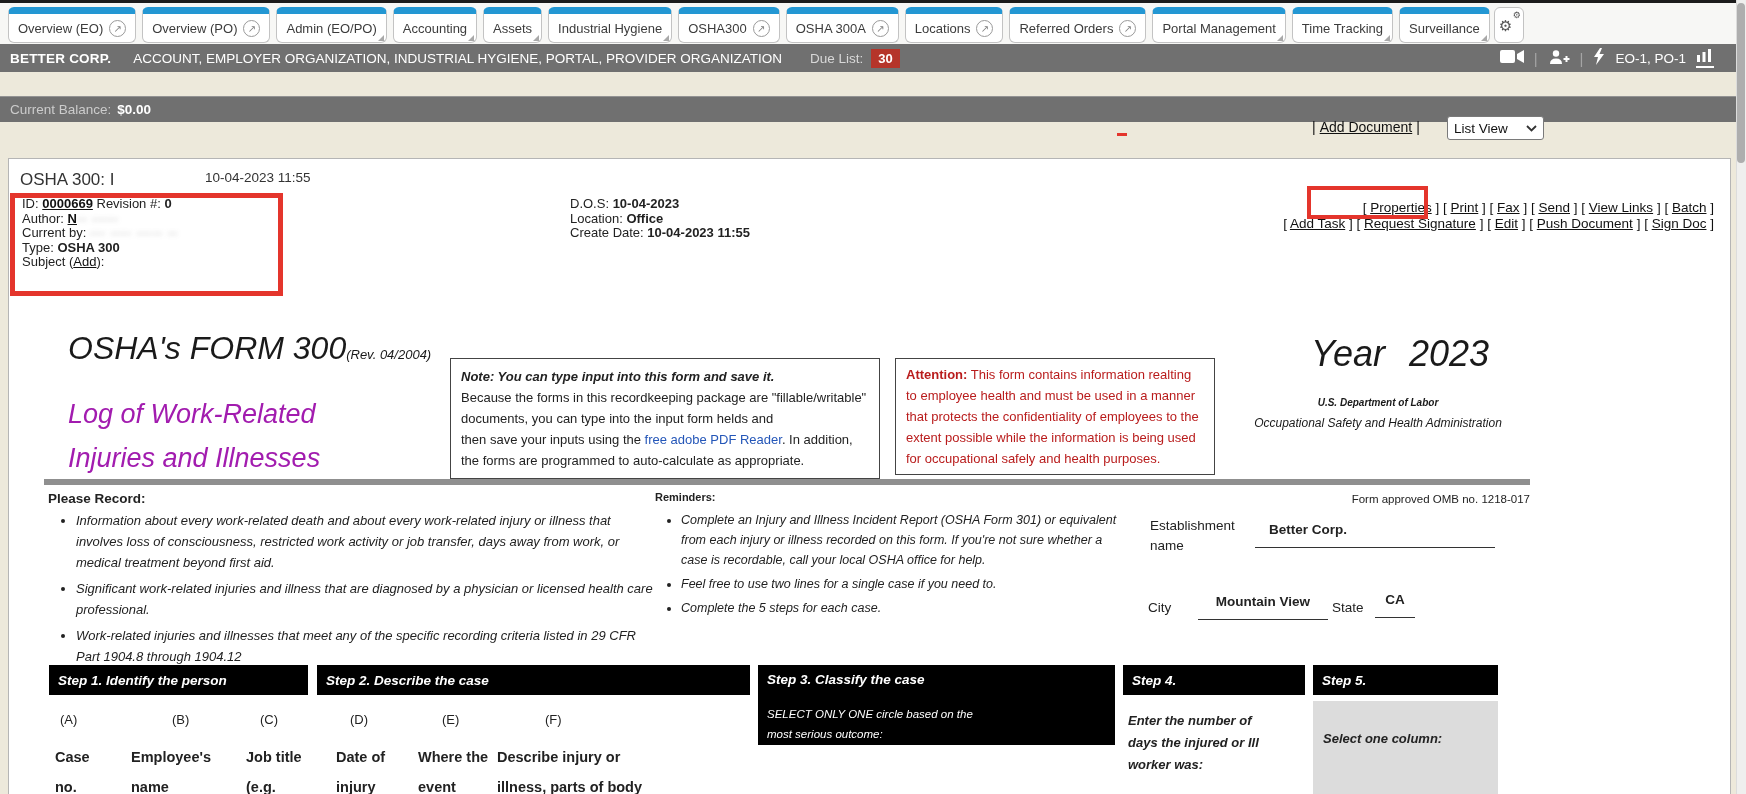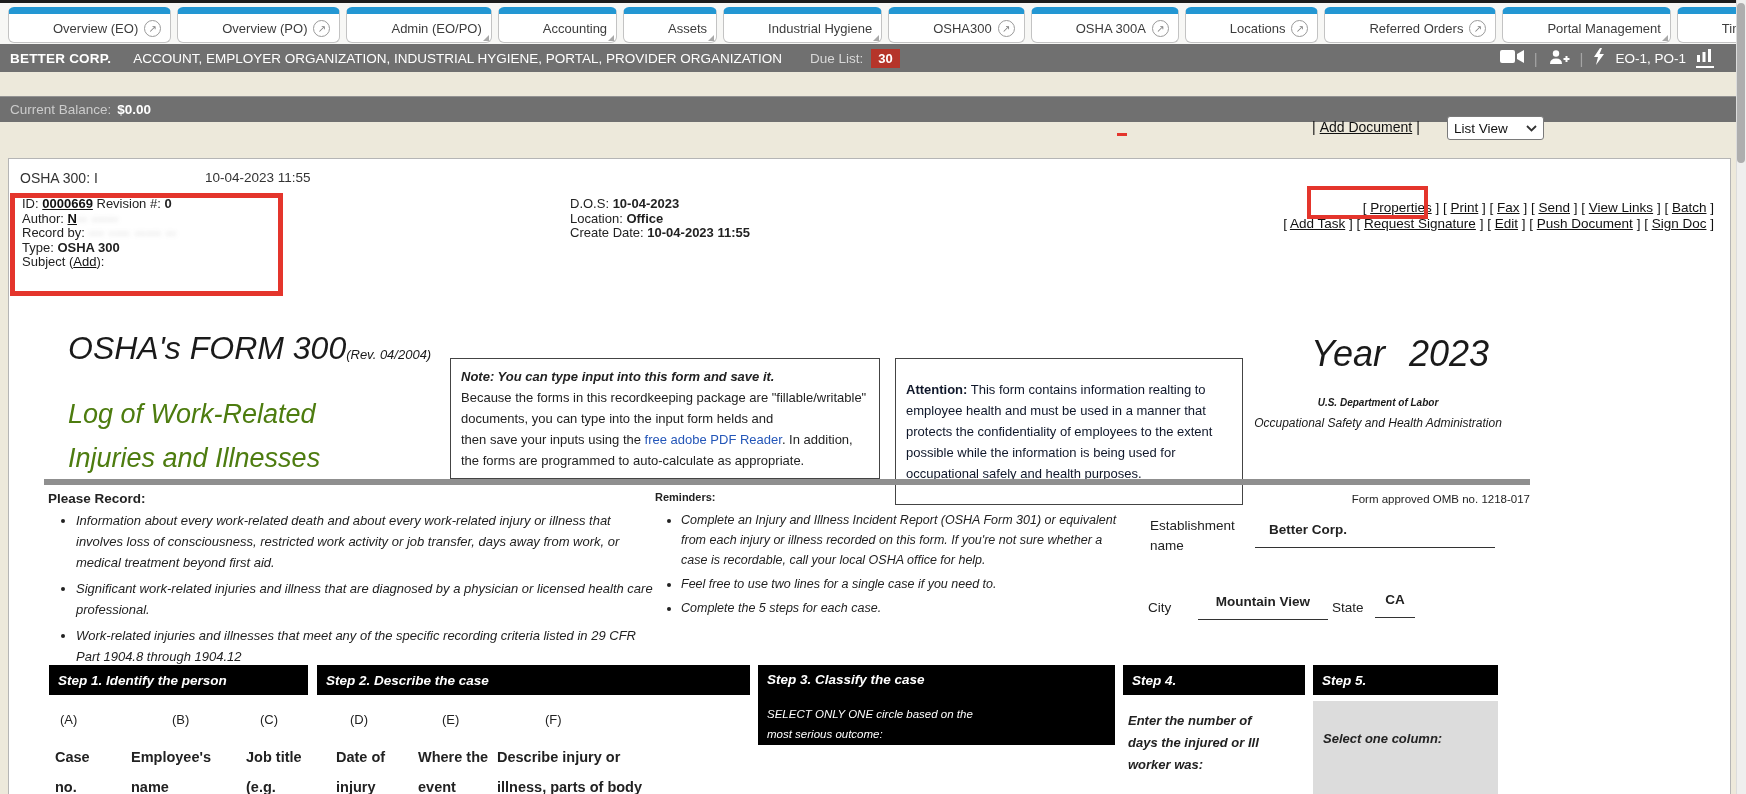--- a/index.html
+++ b/index.html
@@ -6,21 +6,21 @@
   html,body { width:1746px; height:794px; overflow:hidden; }
   body { font-family:"Liberation Sans", sans-serif; background:#EDE9DB; position:relative; font-size:13px; color:#222; }
 
   
   .topline { position:absolute; left:0; top:0; width:1746px; height:3px; background:#1c1c1c; }
 
   
   .tabbar { position:absolute; left:0; top:3px; width:1746px; height:41px; background:#f7f7f5; display:flex; align-items:flex-start; }
   .tabs { display:flex; gap:6px; padding:4px 0 0 8px; align-items:flex-start; }
   .tab { position:relative; background:#fff; border:1px solid #c3c3c3; border-top:7px solid #2397d3; border-radius:6px; height:36px; display:flex; align-items:center; gap:6px; padding:0 9px; cursor:pointer; white-space:nowrap; }
-  .tab-label { font-size:13px; color:#3c3c3c;margin-left:35px; }
+  .tab-label { font-size:13px; color:#3c3c3c; }
   .ext { width:17px; height:17px; border:1px solid #9a9a9a; border-radius:50%; color:#7f7f7f; font-size:10px; line-height:15px; text-align:center; display:inline-block; }
   .fold { position:absolute; right:2px; bottom:1px; width:0; height:0; border-left:6px solid transparent; border-bottom:6px solid #a9a9a9; }
   .gearbtn { margin:4px 0 0 4px; background:#fff; border:1px solid #c3c3c3; border-radius:6px; height:36px; width:30px; position:relative; color:#555; cursor:pointer; }
   .gear-main { position:absolute; left:4px; top:9px; font-size:15px; }
   .gear-small { position:absolute; right:2px; top:2px; font-size:9px; }
 
   
   .bar1 { position:absolute; left:0; top:44px; width:1746px; height:28px; background:#707070; color:#fff; display:flex; align-items:center; padding:0 10px; }
   .bar1 .company { font-weight:bold; font-size:13.5px; letter-spacing:.2px; }
   .bar1 .modules { margin-left:22px; font-size:13.5px; }
@@ -38,46 +38,46 @@
   .adddoc { position:absolute; top:119px; left:1308px; font-size:14px; color:#111; }
   .adddoc a { color:#111; text-decoration:underline; cursor:pointer; }
   .adddoc .pipe { margin:0 4px; }
   .viewselect { position:absolute; left:1447px; top:116px; width:97px; height:24px; background:#fff; border:1px solid #7a7a7a; border-radius:3px; display:flex; align-items:center; padding:0 6px; font-size:13.5px; color:#111; cursor:pointer; }
   .viewselect svg { margin-left:auto; }
 
   
   .panel { position:absolute; left:8px; top:158px; width:1723px; height:700px; background:#fff; border:1px solid #b5b5b5; }
 
   
-  .doc-title { position:absolute; left:20px; top:170px; font-size:14px; color:#333; }
+  .doc-title { position:absolute; left:20px; top:170px; font-size:17px; color:#333; }
   .doc-dt { position:absolute; left:205px; top:170px; font-size:13.5px; color:#333; }
   .idblock { position:absolute; left:22px; top:197px; font-size:13px; line-height:14.6px; color:#222; }
   .idblock b { font-weight:bold; }
   .idblock a { color:#111; text-decoration:underline; cursor:pointer; }
   .blur { filter:blur(2.5px); color:#444; letter-spacing:1px; }
   .dosblock { position:absolute; left:570px; top:197px; font-size:13px; line-height:14.6px; color:#222; }
   .actions { position:absolute; right:32px; top:200px; text-align:right; font-size:13.5px; line-height:16px; color:#111; }
   .actions a { color:#111; text-decoration:underline; cursor:pointer; }
   .action { white-space:nowrap; }
 
   
   .ann { position:absolute; border:5px solid #e4352c; z-index:60; pointer-events:none; }
   .ann1 { left:10px; top:193px; width:273px; height:103px; }
   .ann2 { left:1307px; top:186px; width:121px; height:33px; border-width:4px; }
   .ann-dash { position:absolute; left:1117px; top:133px; width:10px; height:3px; background:#e4352c; z-index:60; }
 
   
   .form-title { position:absolute; left:68px; top:330px; font-style:italic; font-size:32px; color:#1a1a1a; }
   .form-rev { font-style:italic; font-size:13px; }
-  .form-sub { position:absolute; left:68px; top:392px; font-style:italic; font-size:27px; line-height:44px; color:#4d7c0f; }
+  .form-sub { position:absolute; left:68px; top:392px; font-style:italic; font-size:27px; line-height:44px; color:#a21caf; }
   .notebox { position:absolute; left:450px; top:358px; width:430px; border:1px solid #444; padding:7px 10px; font-size:13px; line-height:21px; color:#222; overflow:hidden; }
   .notebox div { white-space:nowrap; }
   .notebox .nb-bold { font-weight:bold;font-style:italic; }
   .notebox a { color:#2456b8; cursor:pointer; }
-  .attnbox { position:absolute; left:895px; top:358px; width:348px; border:1px solid #444; padding:20px 10px; font-size:13px; line-height:21px; color:#0f172a; }
+  .attnbox { position:absolute; left:895px; top:358px; width:320px; border:1px solid #444; padding:5px 10px; font-size:13px; line-height:21px; color:#b91c1c; }
   .attnbox b { font-weight:bold; }
   .yearblock { position:absolute; left:1280px; top:333px; width:240px; text-align:center; font-style:italic; font-size:36px; color:#1a1a1a; }
   .yearblock .yv { margin-left:24px; }
   .dol { position:absolute; left:1236px; top:397px; width:284px; text-align:center; font-style:italic; font-weight:bold; font-size:10px; color:#1a1a1a; }
   .oshaadmin { position:absolute; left:1236px; top:416px; width:284px; text-align:center; font-style:italic; font-size:12px; color:#1a1a1a; }
   .divider { position:absolute; left:44px; top:479px; width:1486px; height:6px; background:#8f8f8f; }
 
   .pr-head { position:absolute; left:48px; top:491px; font-weight:bold; font-size:13.5px; }
   .pr-list { position:absolute; left:62px; top:510px; width:592px; font-style:italic; font-size:13px; line-height:21px; }
   .pr-list li { margin-bottom:5px; margin-left:14px; }
@@ -260,21 +260,21 @@
 <div class="ann-dash"></div>
 
 <div class="panel"></div>
 
 <div class="doc-title">OSHA 300: I</div>
 <div class="doc-dt">10-04-2023 11:55</div>
 
 <div class="idblock">
   <div><span>ID:</span> <a><b>0000669</b></a> <span>Revision #:</span> <b>0</b></div>
   <div><span>Author:</span> <a><b>N</b></a><span class="blur">·· ·····</span></div>
-  <div><span>Record by:</span> <span class="blur">··· ···· ····· ··</span></div>
+  <div><span>Current by:</span> <span class="blur">··· ···· ····· ··</span></div>
   <div><span>Type:</span> <b>OSHA 300</b></div>
   <div><span>Subject (</span><a>Add</a><span>):</span></div>
 </div>
 
 <div class="dosblock">
   <div><span>D.O.S:</span> <b>10-04-2023</b></div>
   <div><span>Location:</span> <b>Office</b></div>
   <div><span>Create Date:</span> <b>10-04-2023 11:55</b></div>
 </div>
 

